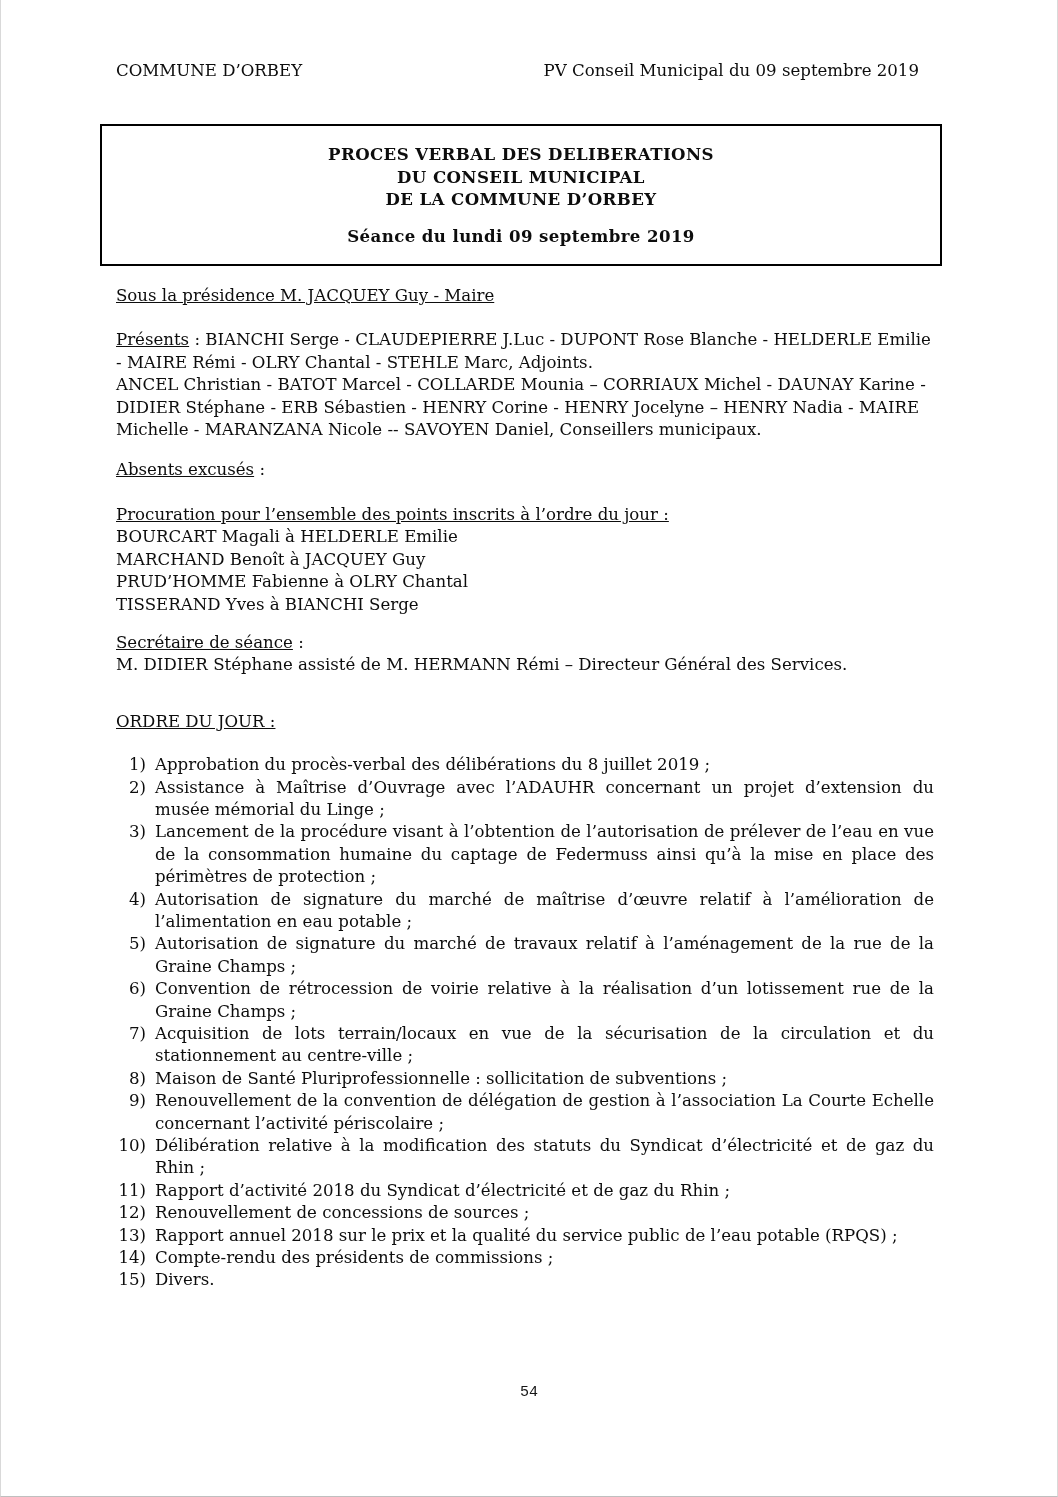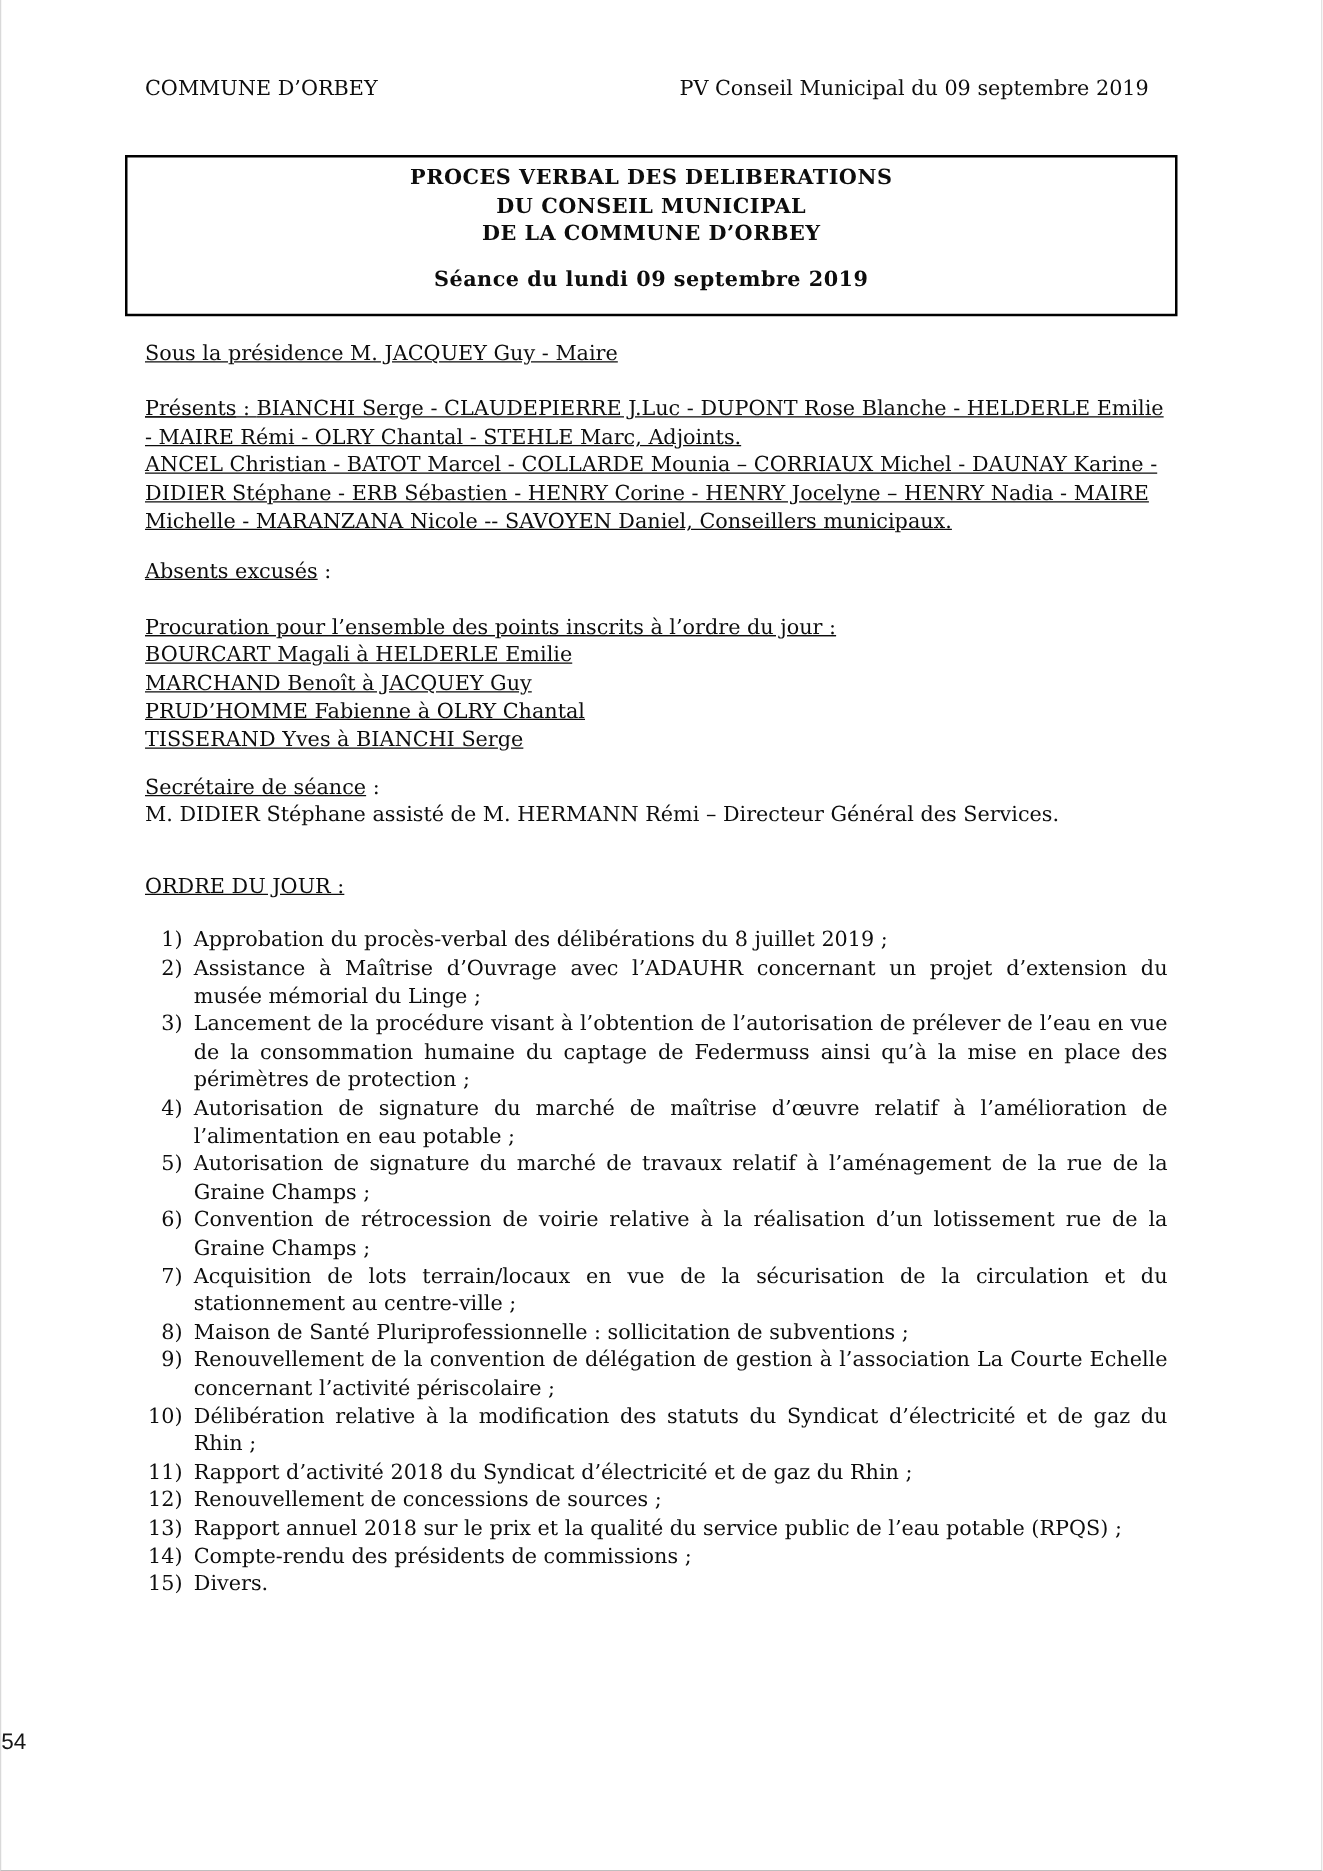--- a/index.html
+++ b/index.html
@@ -30,33 +30,33 @@
     font-weight: normal;
     white-space: nowrap;
   }
   
   .title-box {
     margin: 42px 115px 0 99px;
     border: 2px solid #000000;
     text-align: center;
     font-weight: bold;
     letter-spacing: 0.4px;
-    padding: 4px 10px 17px 10px;
+    padding: 17px 10px 17px 10px;
     box-sizing: border-box;
   }
   .title-box .box-line { display: block; }
   .title-box .session { display: block; margin-top: 14px; }
   
   .content {
     margin: 0 123px 0 115px;
   }
   .para { margin: 0; }
   .label-underline { text-decoration: underline; }
   .mt-1 { margin-top: 19px; text-decoration: underline; }
-  .mt-2 { margin-top: 22px; text-decoration: underline; }
+  .mt-2 { margin-top: 22px; }
   .mt-3 { margin-top: 18px; }
   .mt-4 { margin-top: 16px; }
   .mt-5 { margin-top: 34px; }
   
   .agenda {
     list-style: none;
     margin: 21px 0 0 0;
     padding: 0;
   }
   .agenda li {
@@ -72,23 +72,23 @@
   .agenda .txt {
     flex: 1 1 auto;
     text-align: justify;
   }
   
   .page-number {
     position: absolute;
     left: 0;
     right: 0;
     top: 1382px;
-    text-align: left;
-    font-family: Liberation Sans, sans-serif;
-    font-size: 18px;
+    text-align: center;
+    font-family: Liberation Mono, monospace;
+    font-size: 15px;
     color: #151515;
   }
 </style>
 </head>
 <body>
 
 <div class="page">
 
   <div class="header-row">
     <span>COMMUNE D’ORBEY</span>

